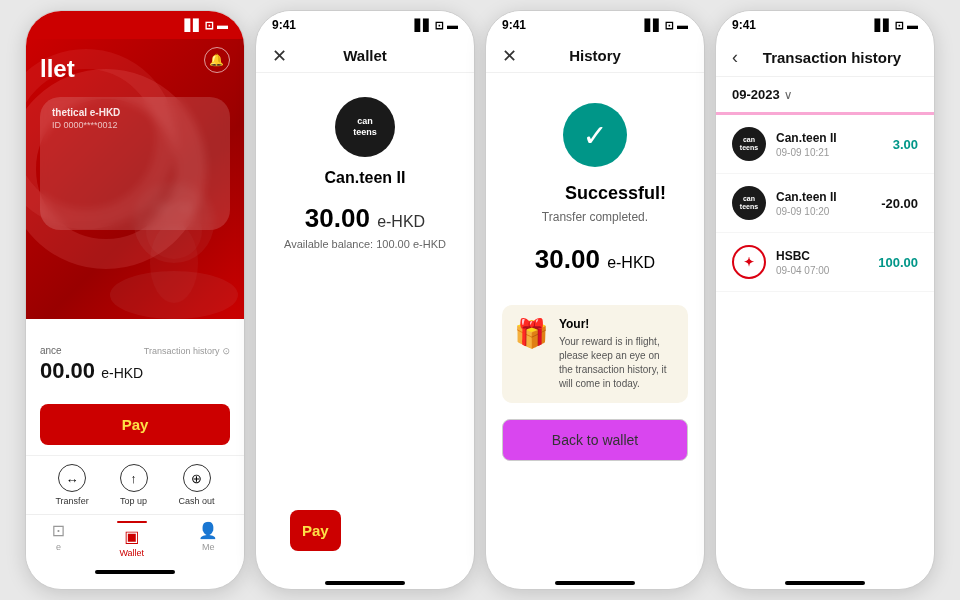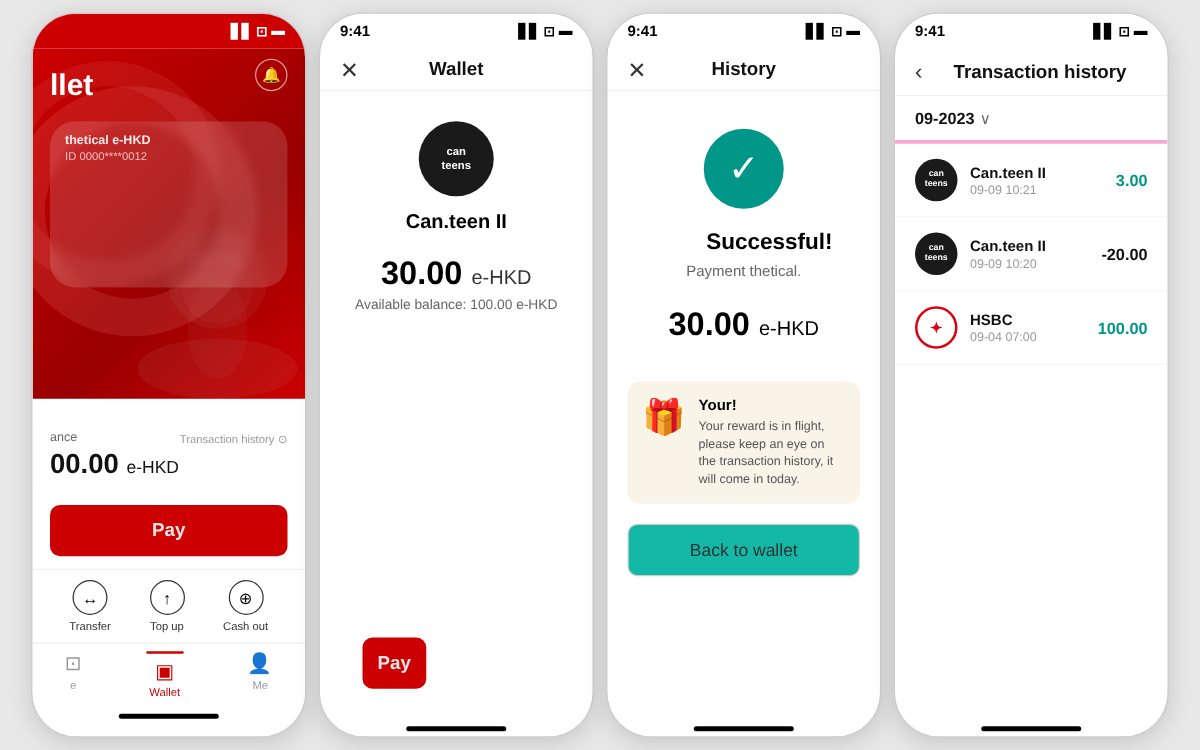--- a/index.html
+++ b/index.html
@@ -133,21 +133,21 @@
     .balance-amount {
       font-size: 22px;
       font-weight: 700;
       color: #111;
       margin-top: 2px;
     }
     .balance-currency { font-size: 14px; font-weight: 400; }
     .pay-button {
       margin: 10px 14px;
       background: #cc0000;
-      color: #e5e5e5;
+      color: #fde047;
       border: none;
       border-radius: 8px;
       padding: 12px;
       font-size: 15px;
       font-weight: 600;
       text-align: center;
       cursor: pointer;
     }
     .action-row {
       display: flex;
@@ -268,21 +268,21 @@
       display: flex;
       gap: 10px;
       align-items: flex-start;
     }
     .reward-emoji { font-size: 28px; flex-shrink: 0; }
     .reward-title { font-size: 12px; font-weight: 700; margin-bottom: 4px; }
     .reward-text { font-size: 10px; color: #555; line-height: 1.4; }
     .back-wallet-btn {
       margin: 16px;
       border: 1.5px solid #ccc;
-      background: #14b8a6;
+      background: #d946ef;
       border-radius: 8px;
       padding: 12px;
       font-size: 14px;
       text-align: center;
       cursor: pointer;
       color: #333;
     }
 
     
     .phone4 .status-bar { background: #fff; color: #000; }
@@ -470,21 +470,21 @@
   </div>
   <div class="payment-header">
     <span class="close-btn">✕</span>
     <span class="payment-title">History</span>
   </div>
   <div class="success-body">
     <div class="success-icon-container">
       <div class="success-circle">✓</div>
     </div>
     <div class="success-title">Successful!</div>
-    <div class="success-subtitle">Payment thetical.</div>
+    <div class="success-subtitle">Transfer completed.</div>
     <div class="success-amount">
       <span>30.00</span>
       <span style="font-size:16px;font-weight:400;">e-HKD</span>
     </div>
     <div class="reward-box">
       <span class="reward-emoji">🎁</span>
       <div>
         <div class="reward-title">Your!</div>
         <div class="reward-text">Your reward is in flight, please keep an eye on the transaction history, it will come in today.</div>
       </div>

